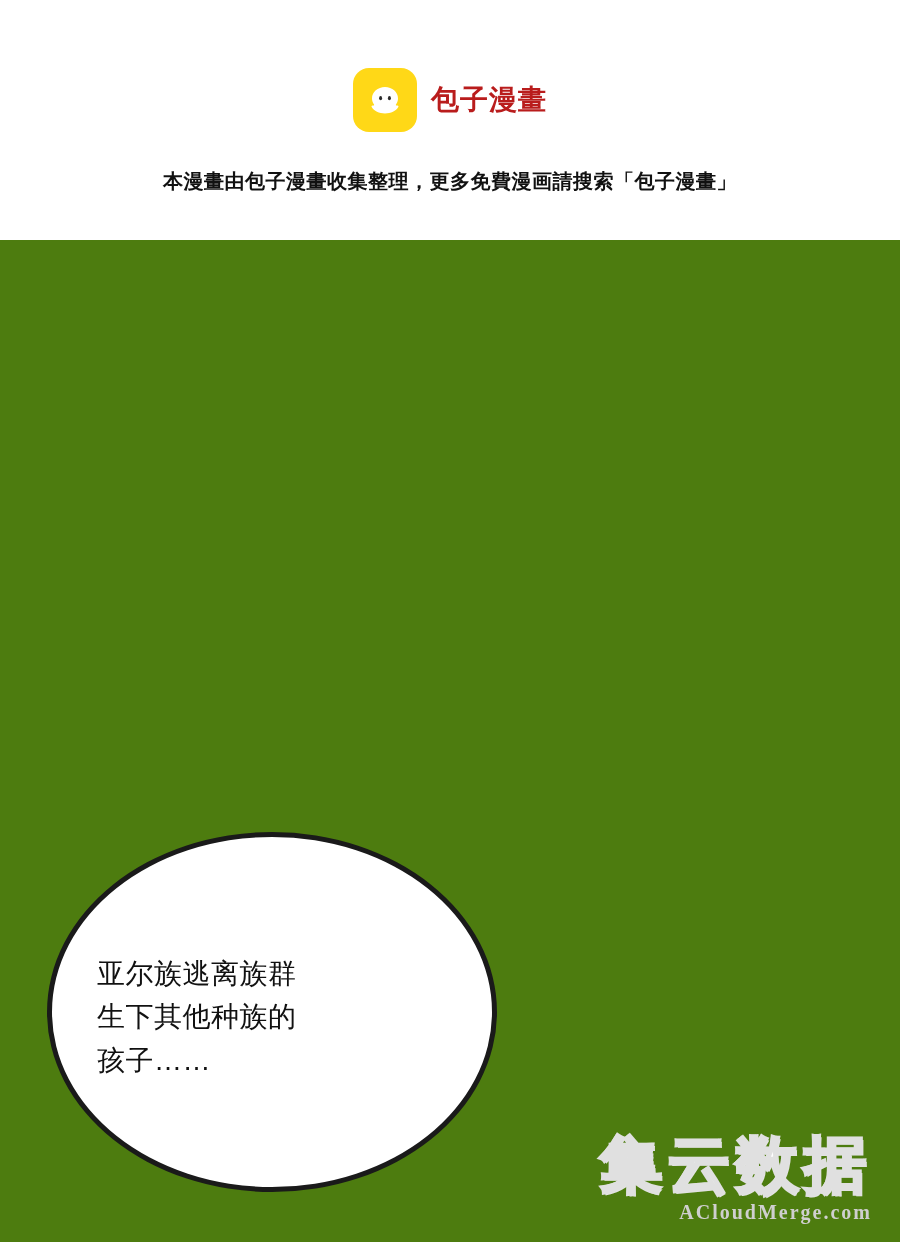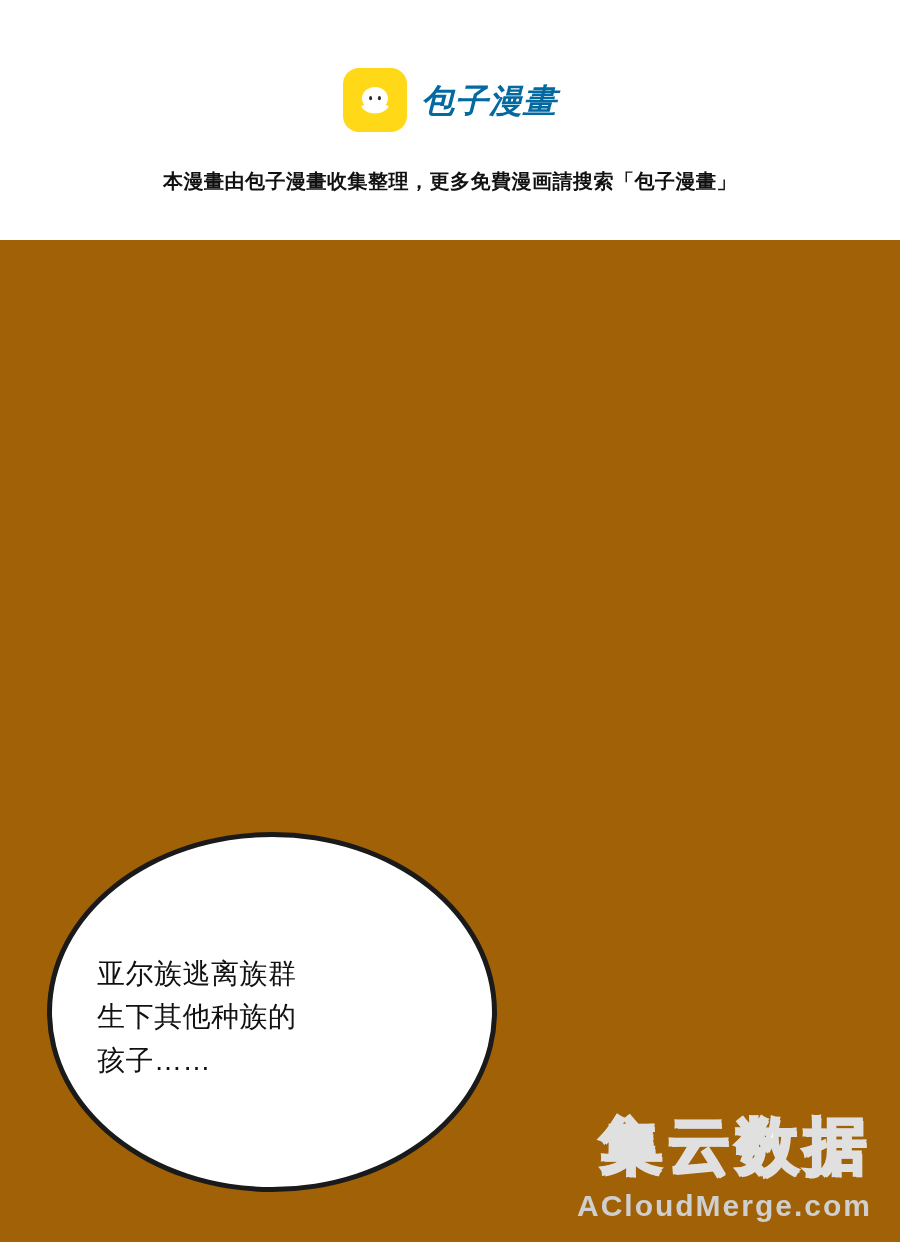--- a/index.html
+++ b/index.html
@@ -30,26 +30,25 @@
     width: 64px;
     height: 64px;
     border-radius: 16px;
     background: #ffd817;
     display: flex;
     align-items: center;
     justify-content: center;
   }
   .brand-logo svg { display: block; }
   .brand-name {
-    font-size: 33px;
+    font-size: 28px;
     font-weight: bold;
-    color: #0369a1;
+    color: #b91c1c;
     letter-spacing: 1px;
     line-height: 1;
-    font-style: italic;
   }
 
   .notice {
     position: absolute;
     top: 168px;
     left: 0;
     width: 900px;
     text-align: center;
     font-size: 20px;
     font-weight: bold;
@@ -57,21 +56,21 @@
     letter-spacing: 0.5px;
   }
 
   
   .comic-panel {
     position: absolute;
     left: 0;
     top: 240px;
     width: 900px;
     height: 1002px;
-    background: #a16207;
+    background: #4d7c0f;
   }
 
   .speech-bubble {
     position: absolute;
     left: 47px;
     top: 592px;
     width: 450px;
     height: 360px;
     border: 5px solid #1a1a1a;
     border-radius: 50% / 50%;
@@ -92,39 +91,40 @@
     font-family: "Liberation Sans", sans-serif;
   }
 
   
   .watermark {
     position: absolute;
     right: 28px;
     bottom: 18px;
     text-align: right;
     user-select: none;
+    font-family: Liberation Serif, serif;
   }
   .wm-cn {
     font-size: 62px;
     font-weight: bold;
     color: #ffffff;
     letter-spacing: 6px;
     line-height: 1.05;
     -webkit-text-stroke: 3px #e0e0e0;
     text-shadow:
        2px 2px 0 #e3e3e3,
       -1px -1px 0 #e3e3e3;
   }
   .wm-en {
-    font-size: 30px;
+    font-size: 20px;
     font-weight: bold;
     color: #cfcfcf;
     letter-spacing: 2px;
     line-height: 1.2;
-    margin-top: 10px;
+    margin-top: 2px;
   }
 </style>
 </head>
 <body>
 
 <div class="brand-row">
   <div class="brand-logo">
     <svg width="44" height="44" viewBox="0 0 44 44" aria-hidden="true">
       <path d="M22 9c-7.2 0-13 5.1-13 11.4 0 2.1.7 4.1 1.9 5.8.5.7.2 1.3-.6 1.3H9.6c-.9 0-1.4.9-.9 1.6C11 33 16.1 35.5 22 35.5s11-2.5 13.3-6.4c.5-.7 0-1.6-.9-1.6h-.7c-.8 0-1.1-.6-.6-1.3 1.2-1.7 1.9-3.7 1.9-5.8C35 14.1 29.2 9 22 9z" fill="#ffffff"></path>
       <ellipse cx="17.6" cy="20.2" rx="1.5" ry="2.1" fill="#2b2b2b"></ellipse>

